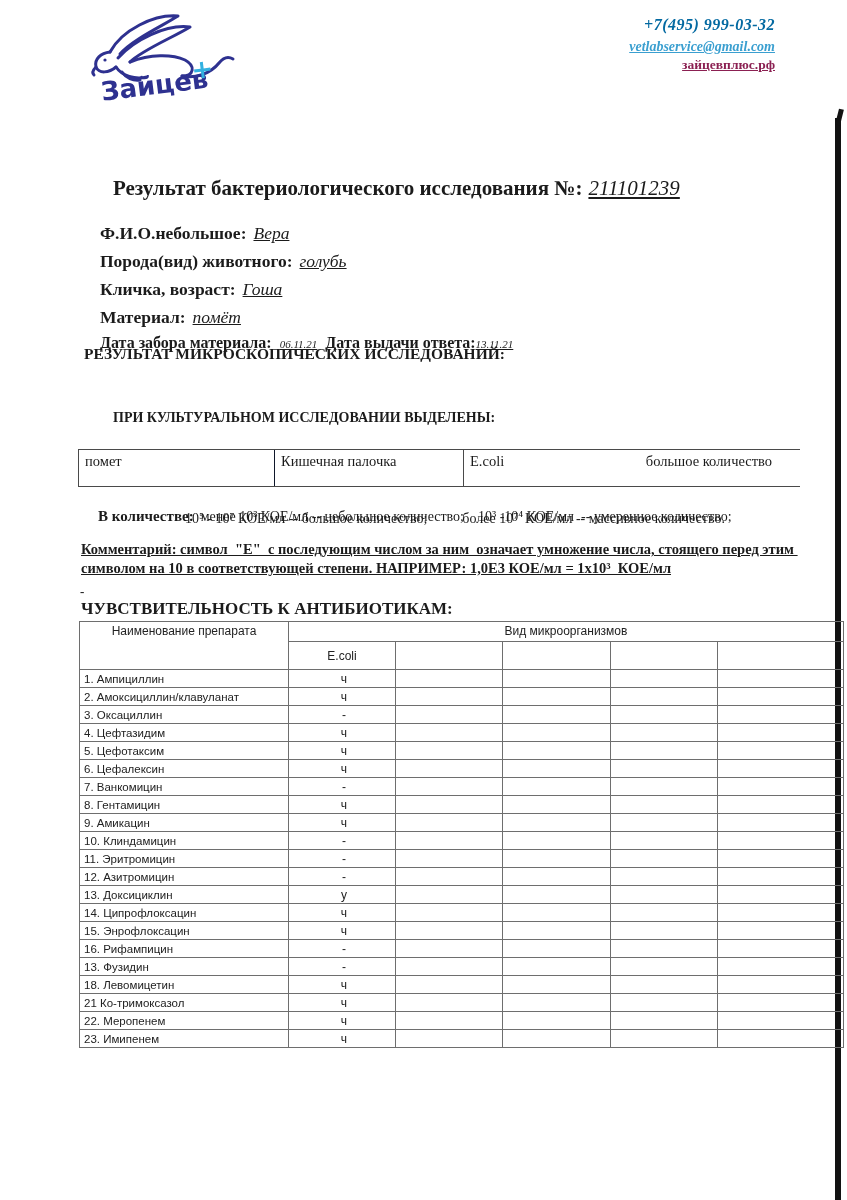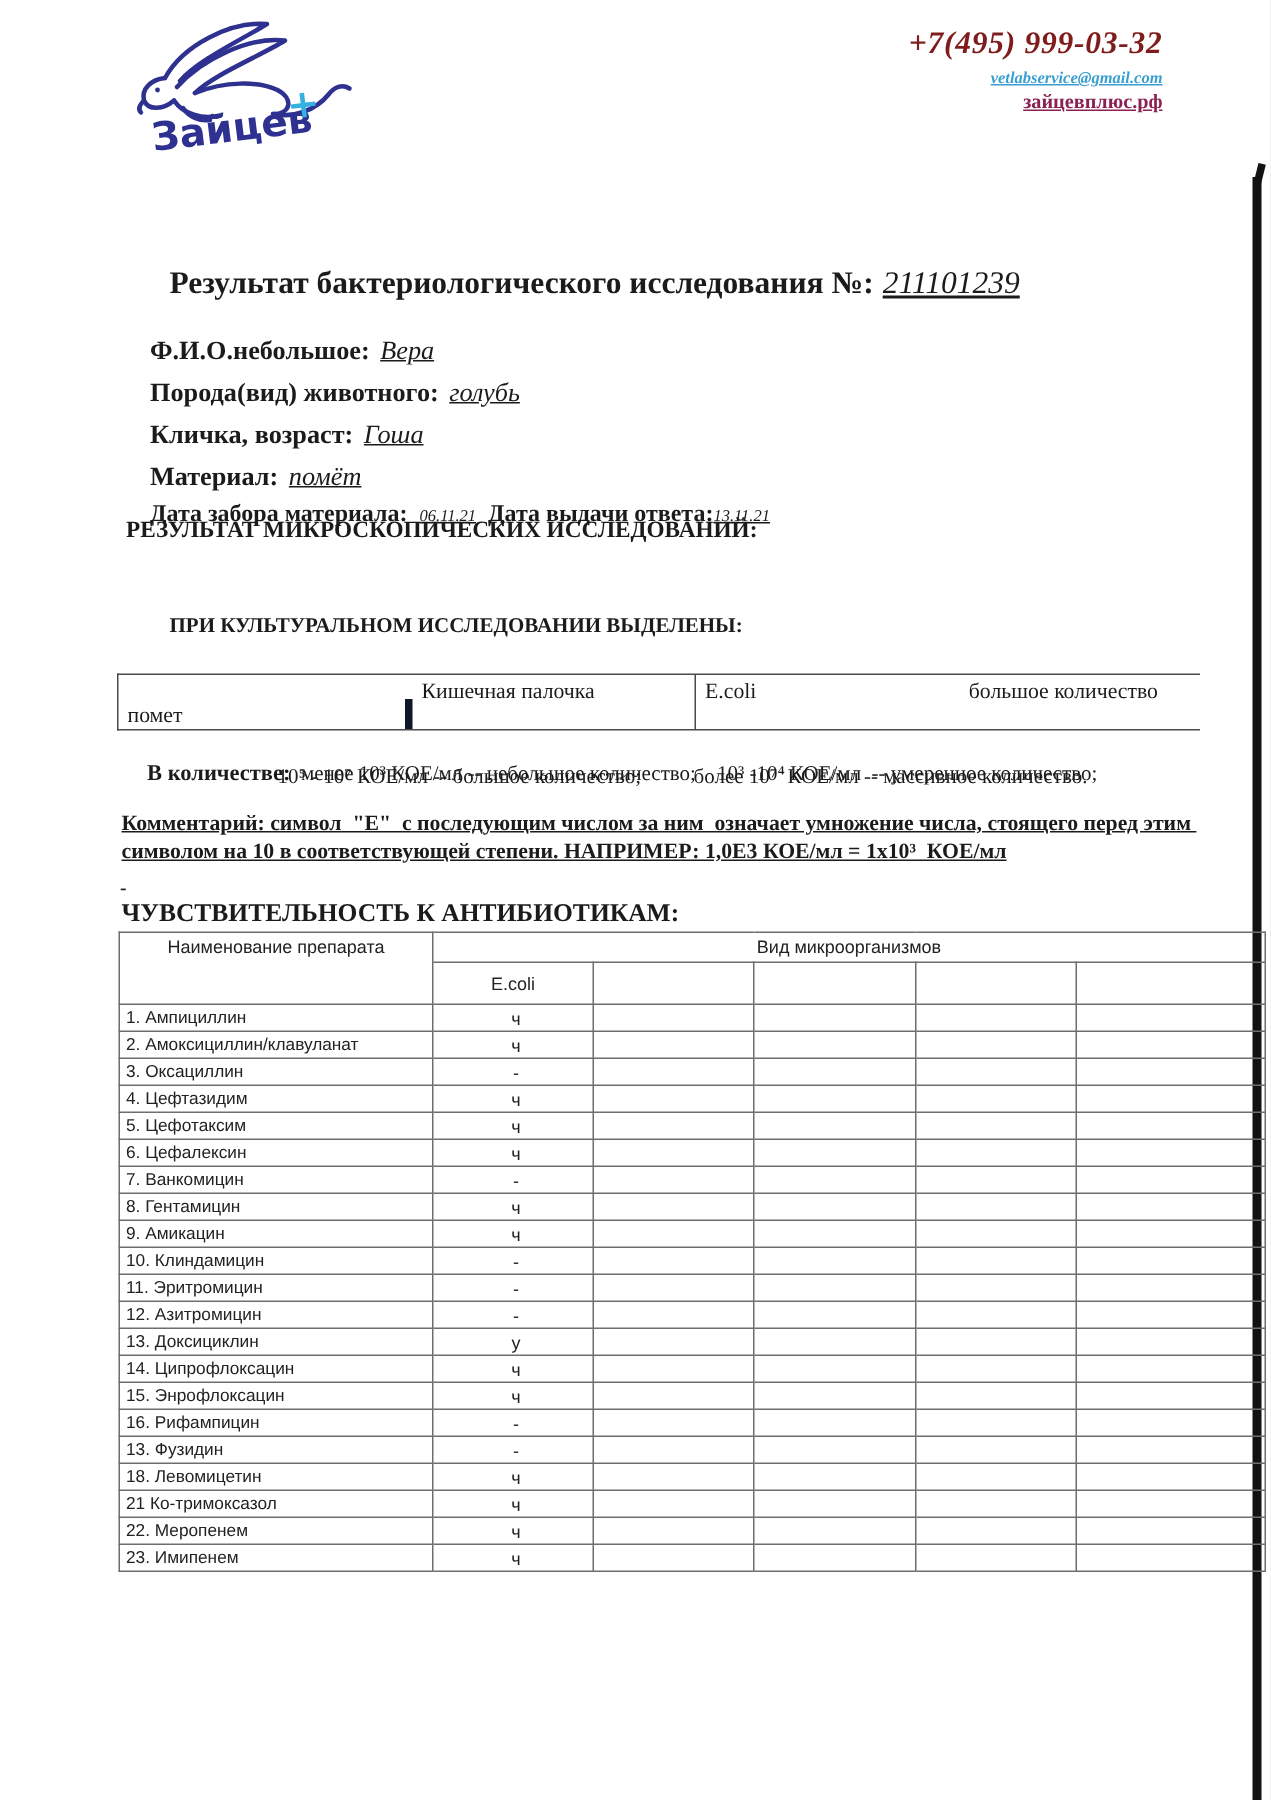--- a/index.html
+++ b/index.html
@@ -5,22 +5,22 @@
   * { margin:0; padding:0; box-sizing:border-box; }
   html,body { background:#e8e8e8; }
   .page {
     position:relative; width:847px; height:1200px; margin:0 auto;
     background:#ffffff; overflow:hidden;
     font-family:"Liberation Serif", serif; color:#1b1b1b;
   }
   
   .logo { position:absolute; left:78px; top:10px; width:170px; height:100px; }
   .contact { position:absolute; top:16px; right:72px; text-align:right; font-family:"Liberation Serif", serif; }
-  .phone { font-size:21px; font-weight:bold; font-style:italic; color:#7f1d1d; letter-spacing:0.5px;margin-left:14px; }
-  .email { margin-top:5px; font-size:11px; font-weight:bold; font-style:italic; color:#3a9fd0; text-decoration:underline; }
+  .phone { font-size:16px; font-weight:bold; font-style:italic; color:#0369a1; letter-spacing:0.5px;margin-left:14px; }
+  .email { margin-top:5px; font-size:14px; font-weight:bold; font-style:italic; color:#3a9fd0; text-decoration:underline; }
   .site  { margin-top:2px; font-size:13.5px; font-weight:bold; color:#8b2052; text-decoration:underline; }
   
   .scan-edge { position:absolute; left:835px; top:118px; width:6px; height:1082px; background:#121212; }
   .scan-edge::before { content:""; position:absolute; top:-9px; right:-1px; width:5px; height:16px; background:#121212; transform:rotate(14deg); }
   
   .title-line { position:absolute; left:113px; top:176px; font-size:21px; font-weight:bold; white-space:nowrap; }
   .title-num { font-weight:normal; font-style:italic; text-decoration:underline; margin-left:6px; }
   .field { position:absolute; left:84px; white-space:pre; }
   .field .lbl { font-size:17.5px; font-weight:bold; }
   .field .val { font-size:17.5px; font-style:italic; text-decoration:underline; margin-left:7px; }
@@ -31,21 +31,21 @@
   .dates .gap { display:inline-block; width:8px; }
   .micro-heading { position:absolute; left:84px; top:345px; font-size:15.5px; font-weight:bold; }
   .culture-heading { position:absolute; left:113px; top:410px; font-size:14px; font-weight:bold; }
   
   .culture-row {
     position:absolute; left:78px; top:449px; width:722px; height:38px;
     border-top:1px solid #4a4a4a; border-bottom:1px solid #4a4a4a; border-left:1px solid #4a4a4a;
     display:flex; font-size:14.5px;
   }
   .culture-row .cc { padding:3px 6px; }
-  .culture-row .c1 { width:196px; border-right:5px solid #0f172a;margin-top:16px; }
+  .culture-row .c1 { width:196px; border-right:1px solid #0f172a; }
   .culture-row .c2 { width:189px; border-right:1px solid #4a4a4a; }
   .culture-row .c3 { flex:1; display:flex; justify-content:space-between; padding-right:28px; }
   
   .qline { position:absolute; left:84px; font-size:14px; white-space:pre; }
   .q1 { top:492px; }
   .q2 { top:511px; left:185px; }
   .qlabel { font-size:15px; font-weight:bold; }
   
   .comment { position:absolute; left:81px; top:540px; width:724px; font-size:14.5px; font-weight:bold; }
   .comment-line { text-decoration:underline; white-space:pre; line-height:19px; }

